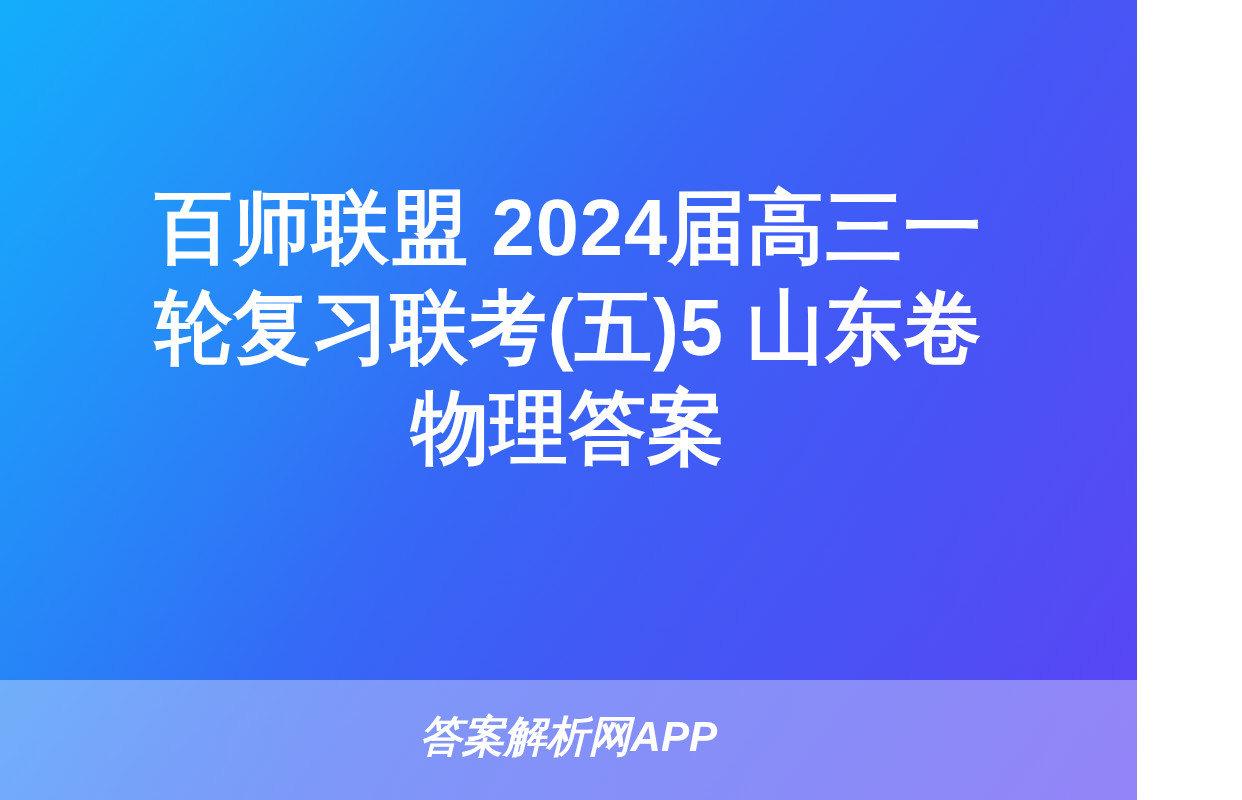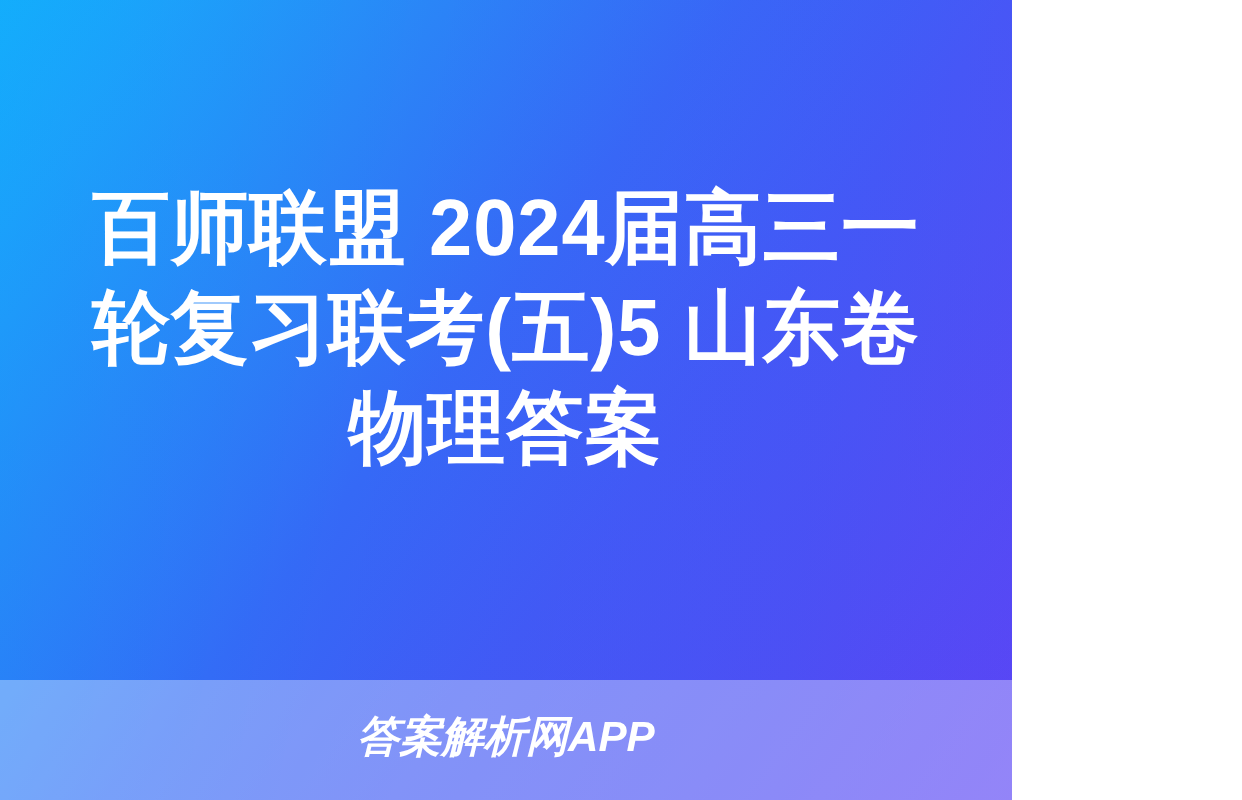--- a/index.html
+++ b/index.html
@@ -10,21 +10,21 @@
   body {
     width: 1242px;
     height: 800px;
     overflow: hidden;
     font-family: "Liberation Sans", "DejaVu Sans", sans-serif;
   }
 
   
   #cover {
     position: relative;
-    width: 1012px;
+    width: 1137px;
     height: 800px;
     background: linear-gradient(128deg,
         #17AEFB 0%,
         #1FA0FA 10%,
         #2A86F7 26%,
         #3569F6 45%,
         #3F5BF5 62%,
         #4852F3 80%,
         #5246F4 100%);
     overflow: hidden;

